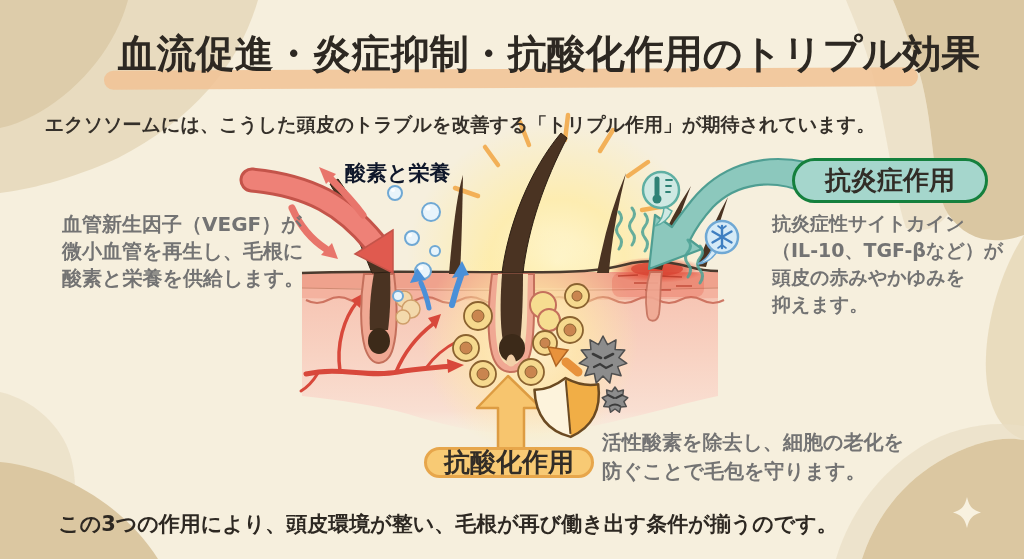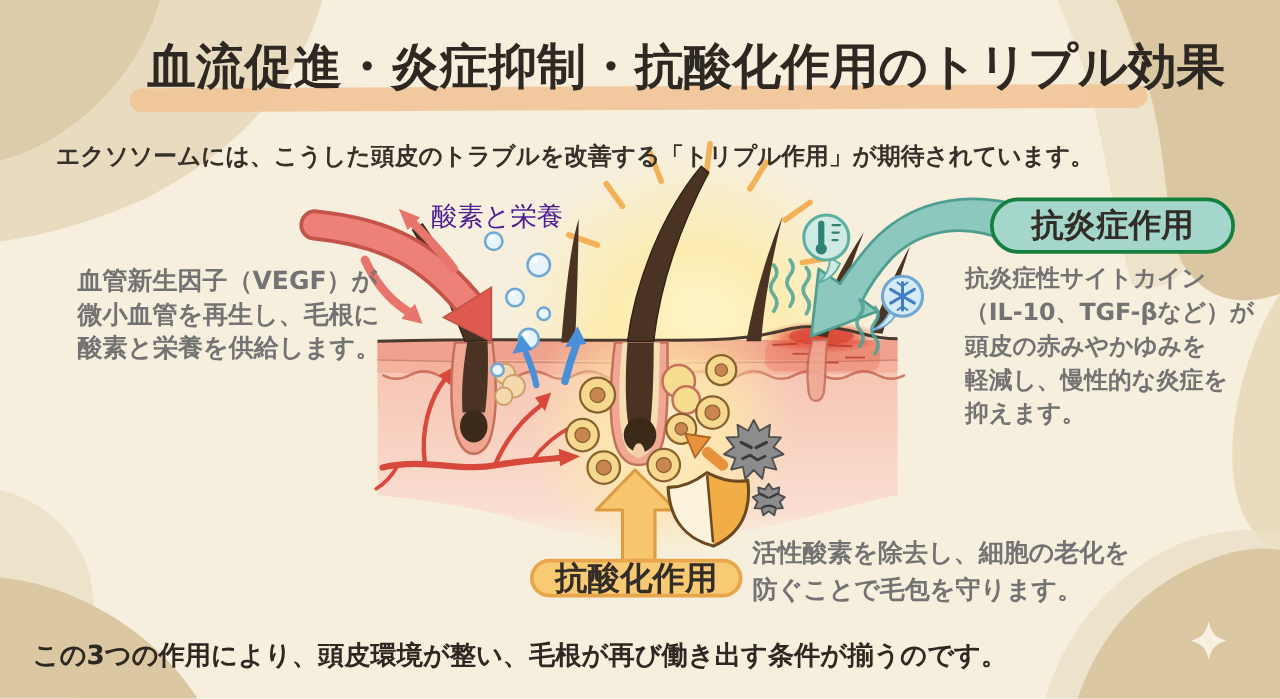--- a/index.html
+++ b/index.html
@@ -21,23 +21,23 @@
     background:#f2948c;border:3px solid #d9655c;}
   .pill.teal{left:792px;top:158px;width:196px;height:45px;font-size:26px;
     background:#a5d6cc;border:3px solid #15803d;}
   .pill.yellow{left:424px;top:447px;width:170px;height:31px;font-size:26px;
     background:#f8ca74;border:3px solid #e7a64b;}
   .body-text{position:absolute;font-weight:700;color:#737373;z-index:2;}
   .body-text span{display:block;}
   .bf{left:62px;top:211px;font-size:20px;line-height:27px;}
   .ai{left:772px;top:210px;font-size:19px;line-height:27px;}
   .ao{left:602px;top:428px;font-size:20px;line-height:29px;}
-  .oxy{position:absolute;left:345px;top:159px;font-size:21px;font-weight:400;color:#4c1d95;z-index:2;}
+  .oxy{position:absolute;left:345px;top:159px;font-size:21px;font-weight:700;color:#0f172a;z-index:2;}
   .footer{position:absolute;left:0;top:510px;width:832px;margin:0;text-align:center;
-    font-size:21px;font-weight:700;color:#2d2822;}
+    font-size:21px;font-weight:700;color:#2d2822;padding-left:32px;}
 </style>
 </head>
 <body>
 
 <div class="canvas">
 
 <svg class="art" viewBox="0 0 1024 559">
   <defs>
     <radialGradient id="glowGrad" cx="50%" cy="50%" r="50%">
       <stop offset="0%" stop-color="#fff8d6" stop-opacity="0.95"></stop>
@@ -290,21 +290,20 @@
     <span>酸素と栄養を供給します。</span>
   </div>
 
   <div class="oxy">酸素と栄養</div>
 
   <div class="pill teal">抗炎症作用</div>
   <div class="body-text ai">
     <span>抗炎症性サイトカイン</span>
     <span>（IL-10、TGF-βなど）が</span>
     <span>頭皮の赤みやかゆみを</span>
-    <span>軽減し、慢性的な炎症を</span>
     <span>抑えます。</span>
   </div>
 
   <div class="pill yellow">抗酸化作用</div>
   <div class="body-text ao">
     <span>活性酸素を除去し、細胞の老化を</span>
     <span>防ぐことで毛包を守ります。</span>
   </div>
 
   <p class="footer">この3つの作用により、頭皮環境が整い、毛根が再び働き出す条件が揃うのです。</p>

